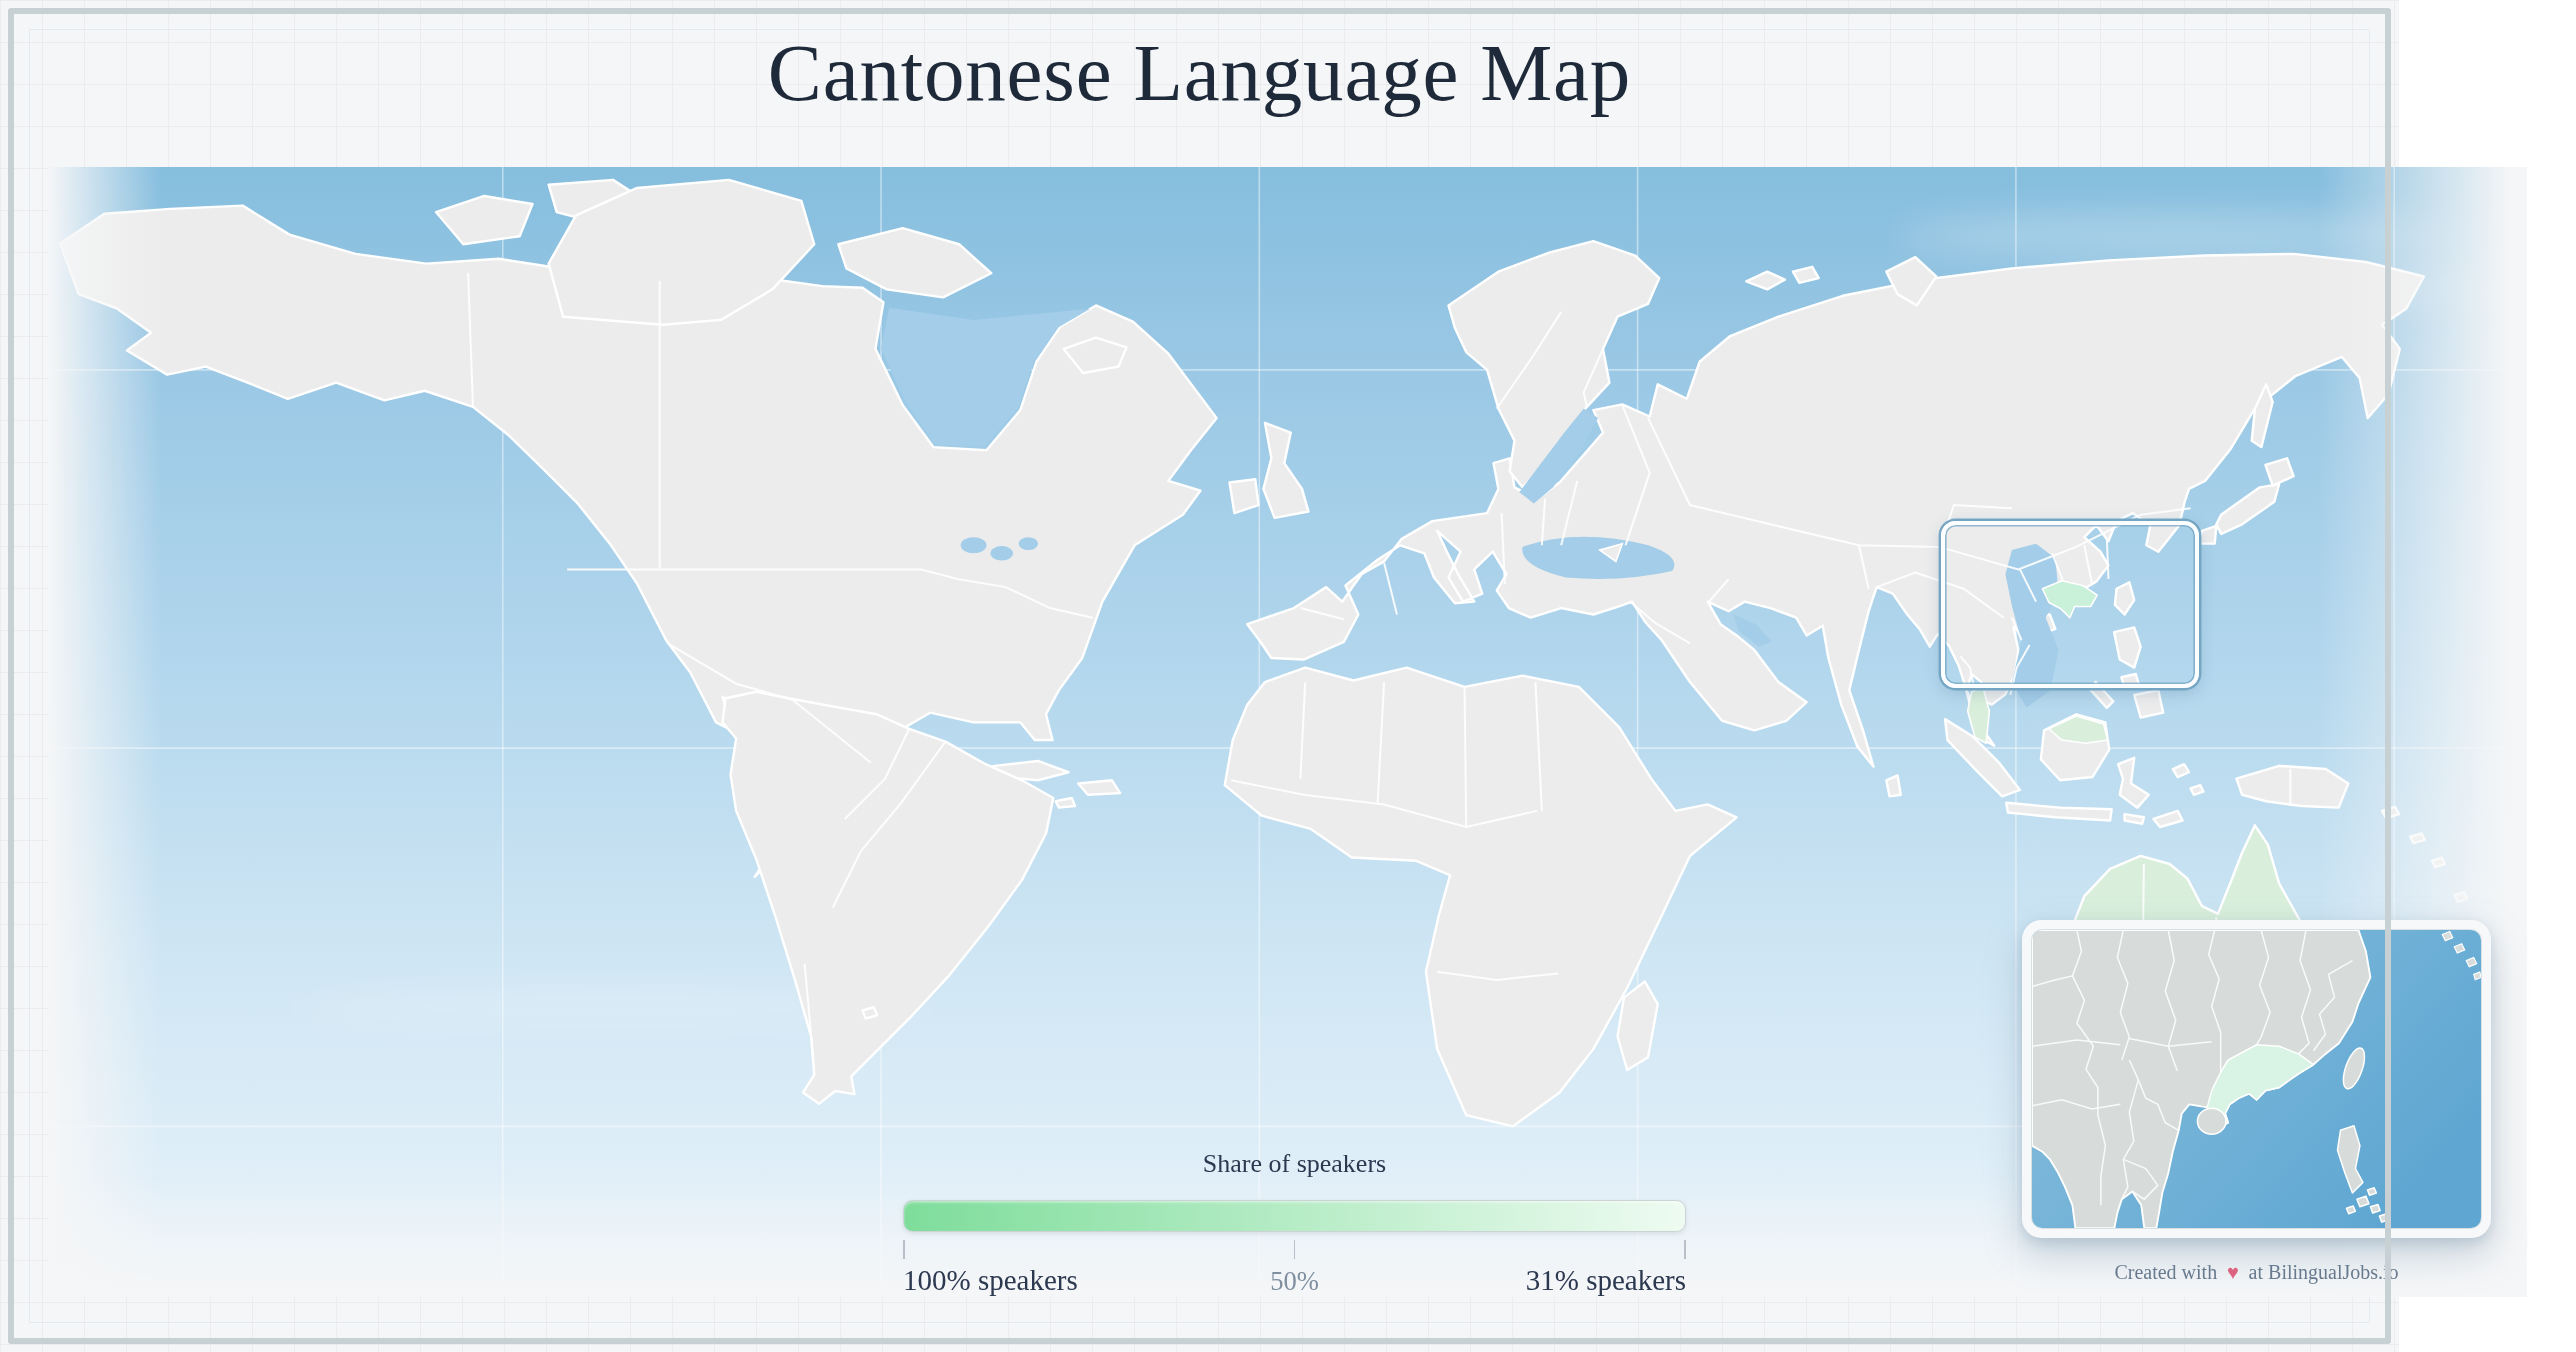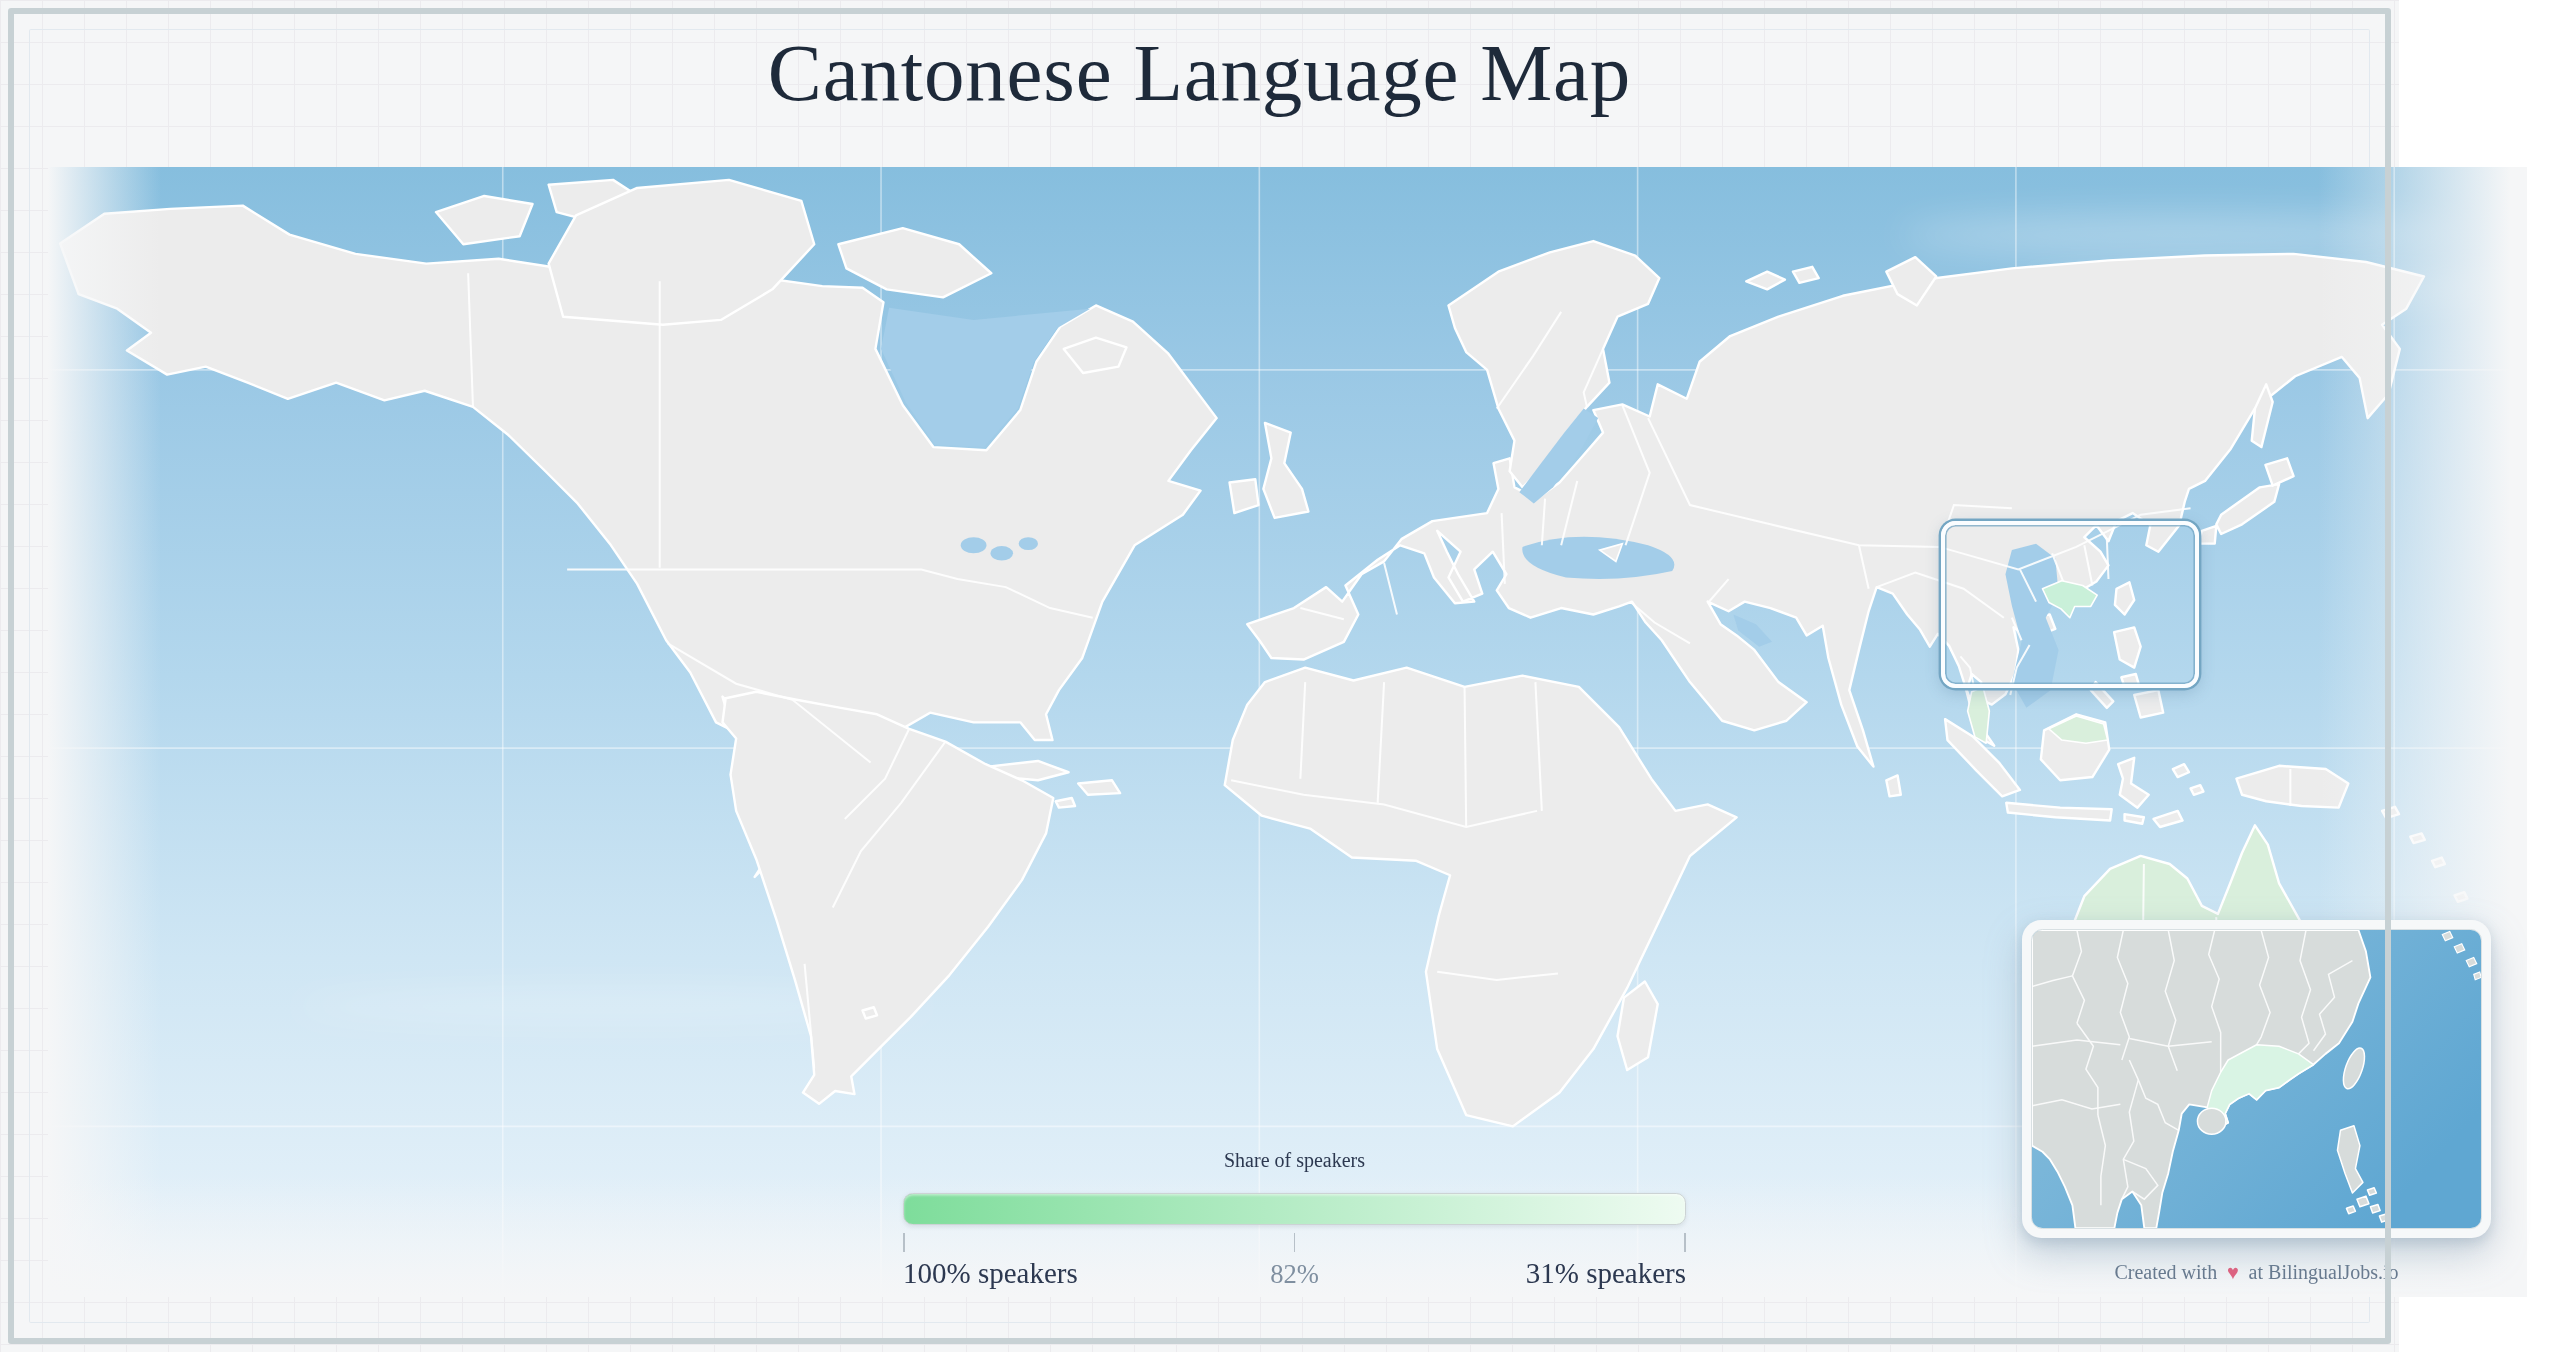--- a/index.html
+++ b/index.html
@@ -42,21 +42,21 @@
   .fade{position:absolute;pointer-events:none;}
   .fade-left{left:0;top:0;bottom:0;width:113px;background:linear-gradient(90deg,var(--page-bg),rgba(245,246,247,0));}
   .fade-right{right:0;top:0;bottom:0;width:209px;background:linear-gradient(270deg,var(--page-bg) 8%,rgba(245,246,247,0));}
   .fade-bottom{left:0;right:0;bottom:0;height:121px;background:linear-gradient(0deg,var(--page-bg),rgba(245,246,247,0));}
   .highlight-box{
     position:absolute;left:1893px;top:354px;width:258px;height:167px;border-radius:14.5px;
     border:4.8px solid var(--box-white);
     box-shadow:0 0 0 2.4px var(--box-blue), inset 0 0 0 1.6px rgba(116,166,195,.75), 0 4.8px 14.5px rgba(80,120,150,.28);
   }
   .legend{position:absolute;left:903px;top:1149px;width:783px;z-index:10;}
-  .legend-title{text-align:center;font-size:20px;color:var(--label-color);}
+  .legend-title{text-align:center;font-size:26px;color:var(--label-color);}
   .legend-bar{
     margin-top:21px;height:32px;border-radius:9.7px;border:1.6px solid var(--legend-border);
     background:linear-gradient(90deg,var(--legend-start),var(--legend-end));
     box-shadow:inset 0 1.6px 2.4px rgba(255,255,255,.5), 0 1.6px 4px rgba(120,140,150,.18);
   }
   .legend-ticks{position:relative;height:24px;margin-top:8px;}
   .legend-ticks .tick{position:absolute;top:0;width:1.6px;height:19.3px;background:var(--tick-color);opacity:.8;}
   .tick-0{left:0;} .tick-50{left:50%;margin-left:-0.8px;} .tick-100{right:0;}
   .legend-labels{position:relative;height:35px;font-size:29px;color:var(--label-color);}
   .legend-labels .lab-left{position:absolute;left:0;top:0;font-family:Liberation Serif, serif;}
@@ -200,21 +200,21 @@
   <div class="legend">
     <div class="legend-title">Share of speakers</div>
     <div class="legend-bar"></div>
     <div class="legend-ticks">
       <div class="tick tick-0"></div>
       <div class="tick tick-50"></div>
       <div class="tick tick-100"></div>
     </div>
     <div class="legend-labels">
       <span class="lab-left">100% speakers</span>
-      <span class="lab-mid">82%</span>
+      <span class="lab-mid">50%</span>
       <span class="lab-right">31% speakers</span>
     </div>
   </div>
 
   <div class="inset">
     <div class="inset-clip">
       <svg viewBox="0 0 600 390" preserveAspectRatio="none">
         <defs>
           <linearGradient id="insetSea" x1="0" y1="0" x2="1" y2="0.6">
             <stop offset="0" stop-color="var(--inset-sea-1)"></stop>

